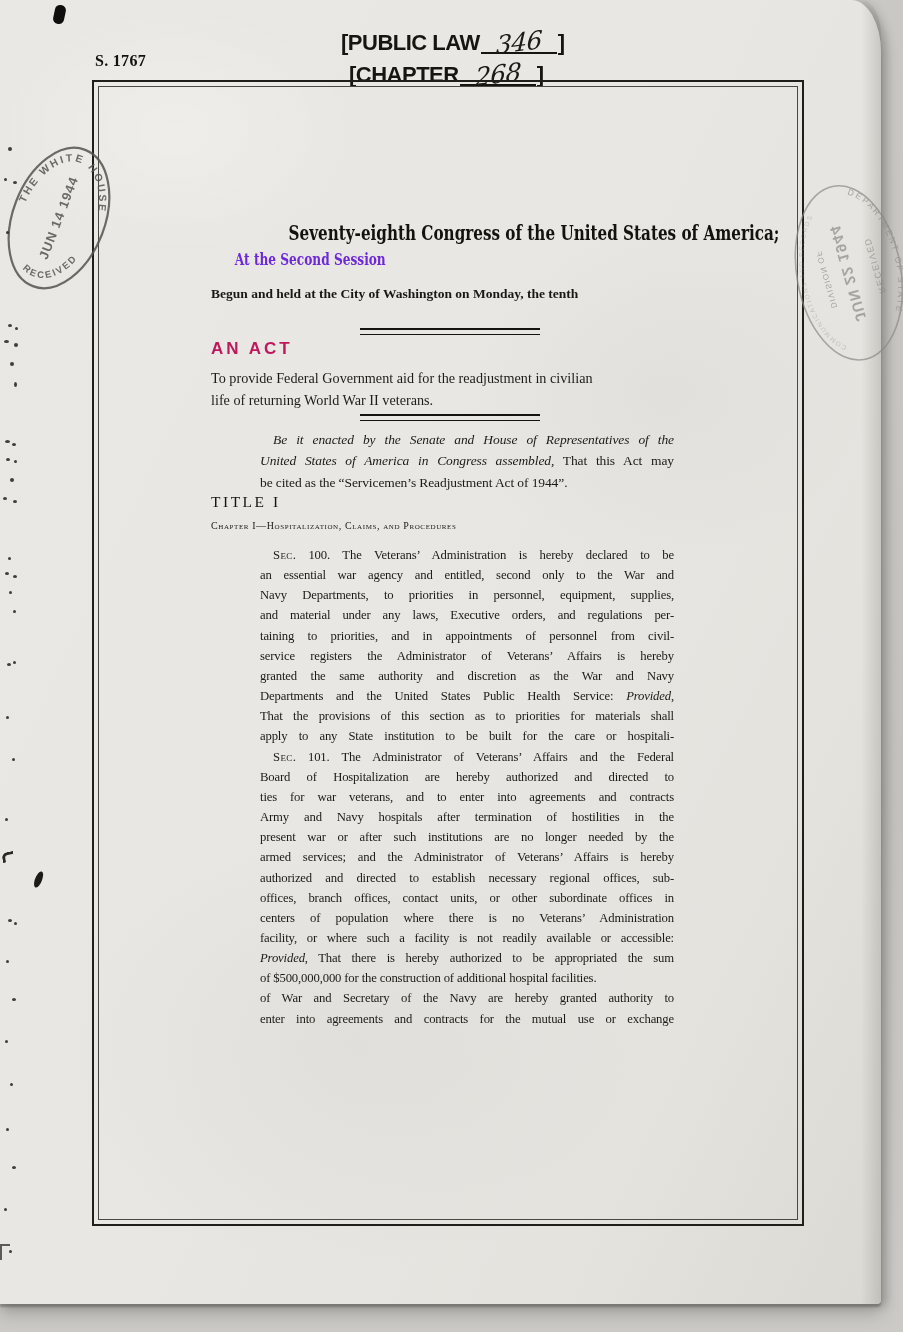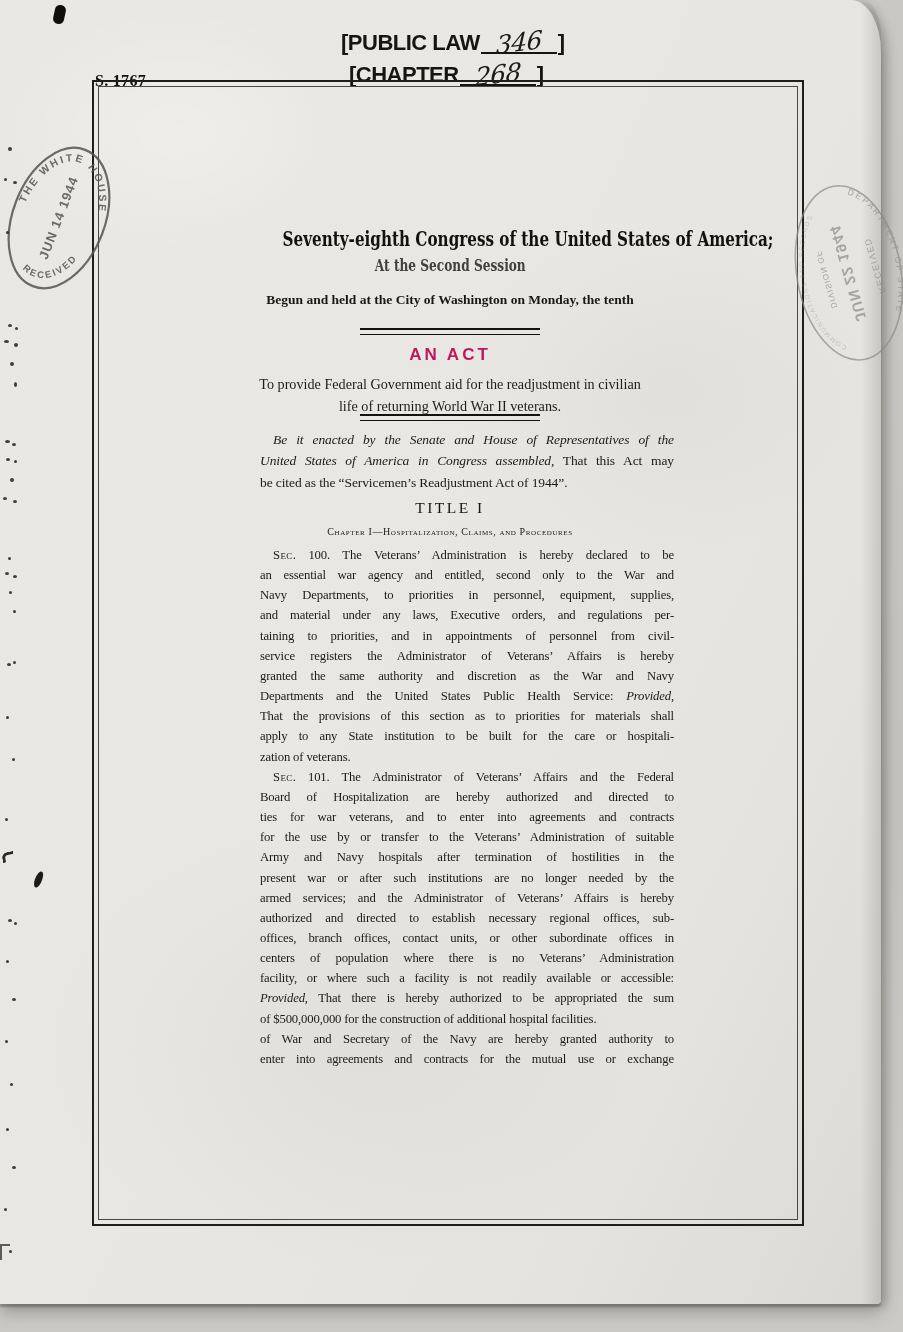--- a/index.html
+++ b/index.html
@@ -38,36 +38,36 @@
   .law-row.pl{top:28px;left:341px;}
   .law-row.ch{top:60px;left:349px;}
   .num-slot{
     position:relative;width:76px;height:24px;border-bottom:2.5px solid #17150f;
     margin:0 1px;display:flex;justify-content:center;align-items:flex-end;
   }
   .hand{
     font-family:"DejaVu Serif",serif;font-style:italic;font-weight:400;font-size:25px;
     transform:rotate(-7deg) skewX(-10deg);position:relative;top:3px;color:#1d1b16;
   }
-  .bill-no{position:absolute;left:95px;top:72px;font-family:"Liberation Serif",serif;
+  .bill-no{position:absolute;left:95px;top:52px;font-family:"Liberation Serif",serif;
     font-weight:700;font-size:16px;color:#14120d;letter-spacing:.3px;}
   
   .frame-outer{position:absolute;left:92px;top:80px;width:708px;height:1142px;border:2.5px solid #201e18;}
   .frame-inner{position:absolute;inset:4px;border:1.3px solid #4a4840;}
   
   .stamp{position:absolute;pointer-events:none;}
   .stamp text{font-family:"Liberation Sans",sans-serif;}
   .stamp.wh{left:-16px;top:123px;transform:rotate(21deg);opacity:.85;}
   .stamp.sd{left:763px;top:153px;transform:rotate(-10deg);opacity:.7;}
   
   .doc{position:absolute;left:0;top:0;width:903px;color:#1c1a14;}
-  .centered{position:absolute;left:205px;width:490px;text-align:center;margin-top:6px;}
+  .centered{position:absolute;left:211px;width:490px;}
   .squeeze{display:inline-block;transform:scaleX(.76);transform-origin:50% 50%;white-space:nowrap;}
   .congress1{top:221px;font-family:"DejaVu Serif",serif;font-weight:700;font-size:20px;color:#14120c;}
-  .congress2{top:250px;font-family:"DejaVu Serif",serif;font-weight:700;font-size:16px;color:#404040;}
+  .congress2{top:250px;font-family:"DejaVu Serif",serif;font-weight:700;font-size:16px;color:#6d28d9;}
   .convened{top:285px;font-family:"Liberation Serif",serif;font-weight:700;font-size:13.5px;line-height:18.5px;color:#1a1812;}
   .dbl-rule{position:absolute;left:360px;width:180px;height:4px;border-top:2px solid #15130d;border-bottom:1px solid #15130d;}
   .rule1{top:328px;} .rule2{top:414px;}
   .an-act{top:339px;font-family:"Liberation Sans",sans-serif;font-weight:700;font-size:17px;letter-spacing:3px;color:#be185d;}
   .purpose{top:368px;font-family:"Liberation Serif",serif;font-size:14.2px;line-height:21.5px;color:#1e1c16;}
   .title1{top:493px;font-family:"Liberation Serif",serif;font-size:15.5px;letter-spacing:2.5px;color:#17150f;}
   .chapter{top:520px;font-family:"Liberation Serif",serif;font-size:10px;font-variant:small-caps;letter-spacing:.6px;color:#1a1812;}
   .textblock{position:absolute;left:260px;width:414px;}
   .enacting{top:429px;font-size:13.5px;line-height:21.4px;letter-spacing:-.1px;}
   .body-copy{top:545px;font-size:12.7px;line-height:20.15px;letter-spacing:-.15px;}
@@ -184,27 +184,25 @@
         <div class="tline tfirst"><span class="st-sc">Sec</span><span>. 100. The Veterans’ Administration is hereby declared to be</span></div>
         <div class="tline"><span>an essential war agency and entitled, second only to the War and</span></div>
         <div class="tline"><span>Navy Departments, to priorities in personnel, equipment, supplies,</span></div>
         <div class="tline"><span>and material under any laws, Executive orders, and regulations per-</span></div>
         <div class="tline"><span>taining to priorities, and in appointments of personnel from civil-</span></div>
         <div class="tline"><span>service registers the Administrator of Veterans’ Affairs is hereby</span></div>
         <div class="tline"><span>granted the same authority and discretion as the War and Navy</span></div>
         <div class="tline"><span>Departments and the United States Public Health Service: </span><span class="st-i">Provided</span><span>,</span></div>
         <div class="tline"><span>That the provisions of this section as to priorities for materials shall</span></div>
         <div class="tline"><span>apply to any State institution to be built for the care or hospitali-</span></div>
-        <div class="tline tflush"><span>zation of veterans.</span></div>
       </div>
     <div>
         <div class="tline tfirst"><span class="st-sc">Sec</span><span>. 101. The Administrator of Veterans’ Affairs and the Federal</span></div>
         <div class="tline"><span>Board of Hospitalization are hereby authorized and directed to</span></div>
         <div class="tline"><span>ties for war veterans, and to enter into agreements and contracts</span></div>
-        <div class="tline"><span>for the use by or transfer to the Veterans’ Administration of suitable</span></div>
         <div class="tline"><span>Army and Navy hospitals after termination of hostilities in the</span></div>
         <div class="tline"><span>present war or after such institutions are no longer needed by the</span></div>
         <div class="tline"><span>armed services; and the Administrator of Veterans’ Affairs is hereby</span></div>
         <div class="tline"><span>authorized and directed to establish necessary regional offices, sub-</span></div>
         <div class="tline"><span>offices, branch offices, contact units, or other subordinate offices in</span></div>
         <div class="tline"><span>centers of population where there is no Veterans’ Administration</span></div>
         <div class="tline"><span>facility, or where such a facility is not readily available or accessible:</span></div>
         <div class="tline"><span class="st-i">Provided</span><span>, That there is hereby authorized to be appropriated the sum</span></div>
         <div class="tline tflush"><span>of $500,000,000 for the construction of additional hospital facilities.</span></div>
       </div>

